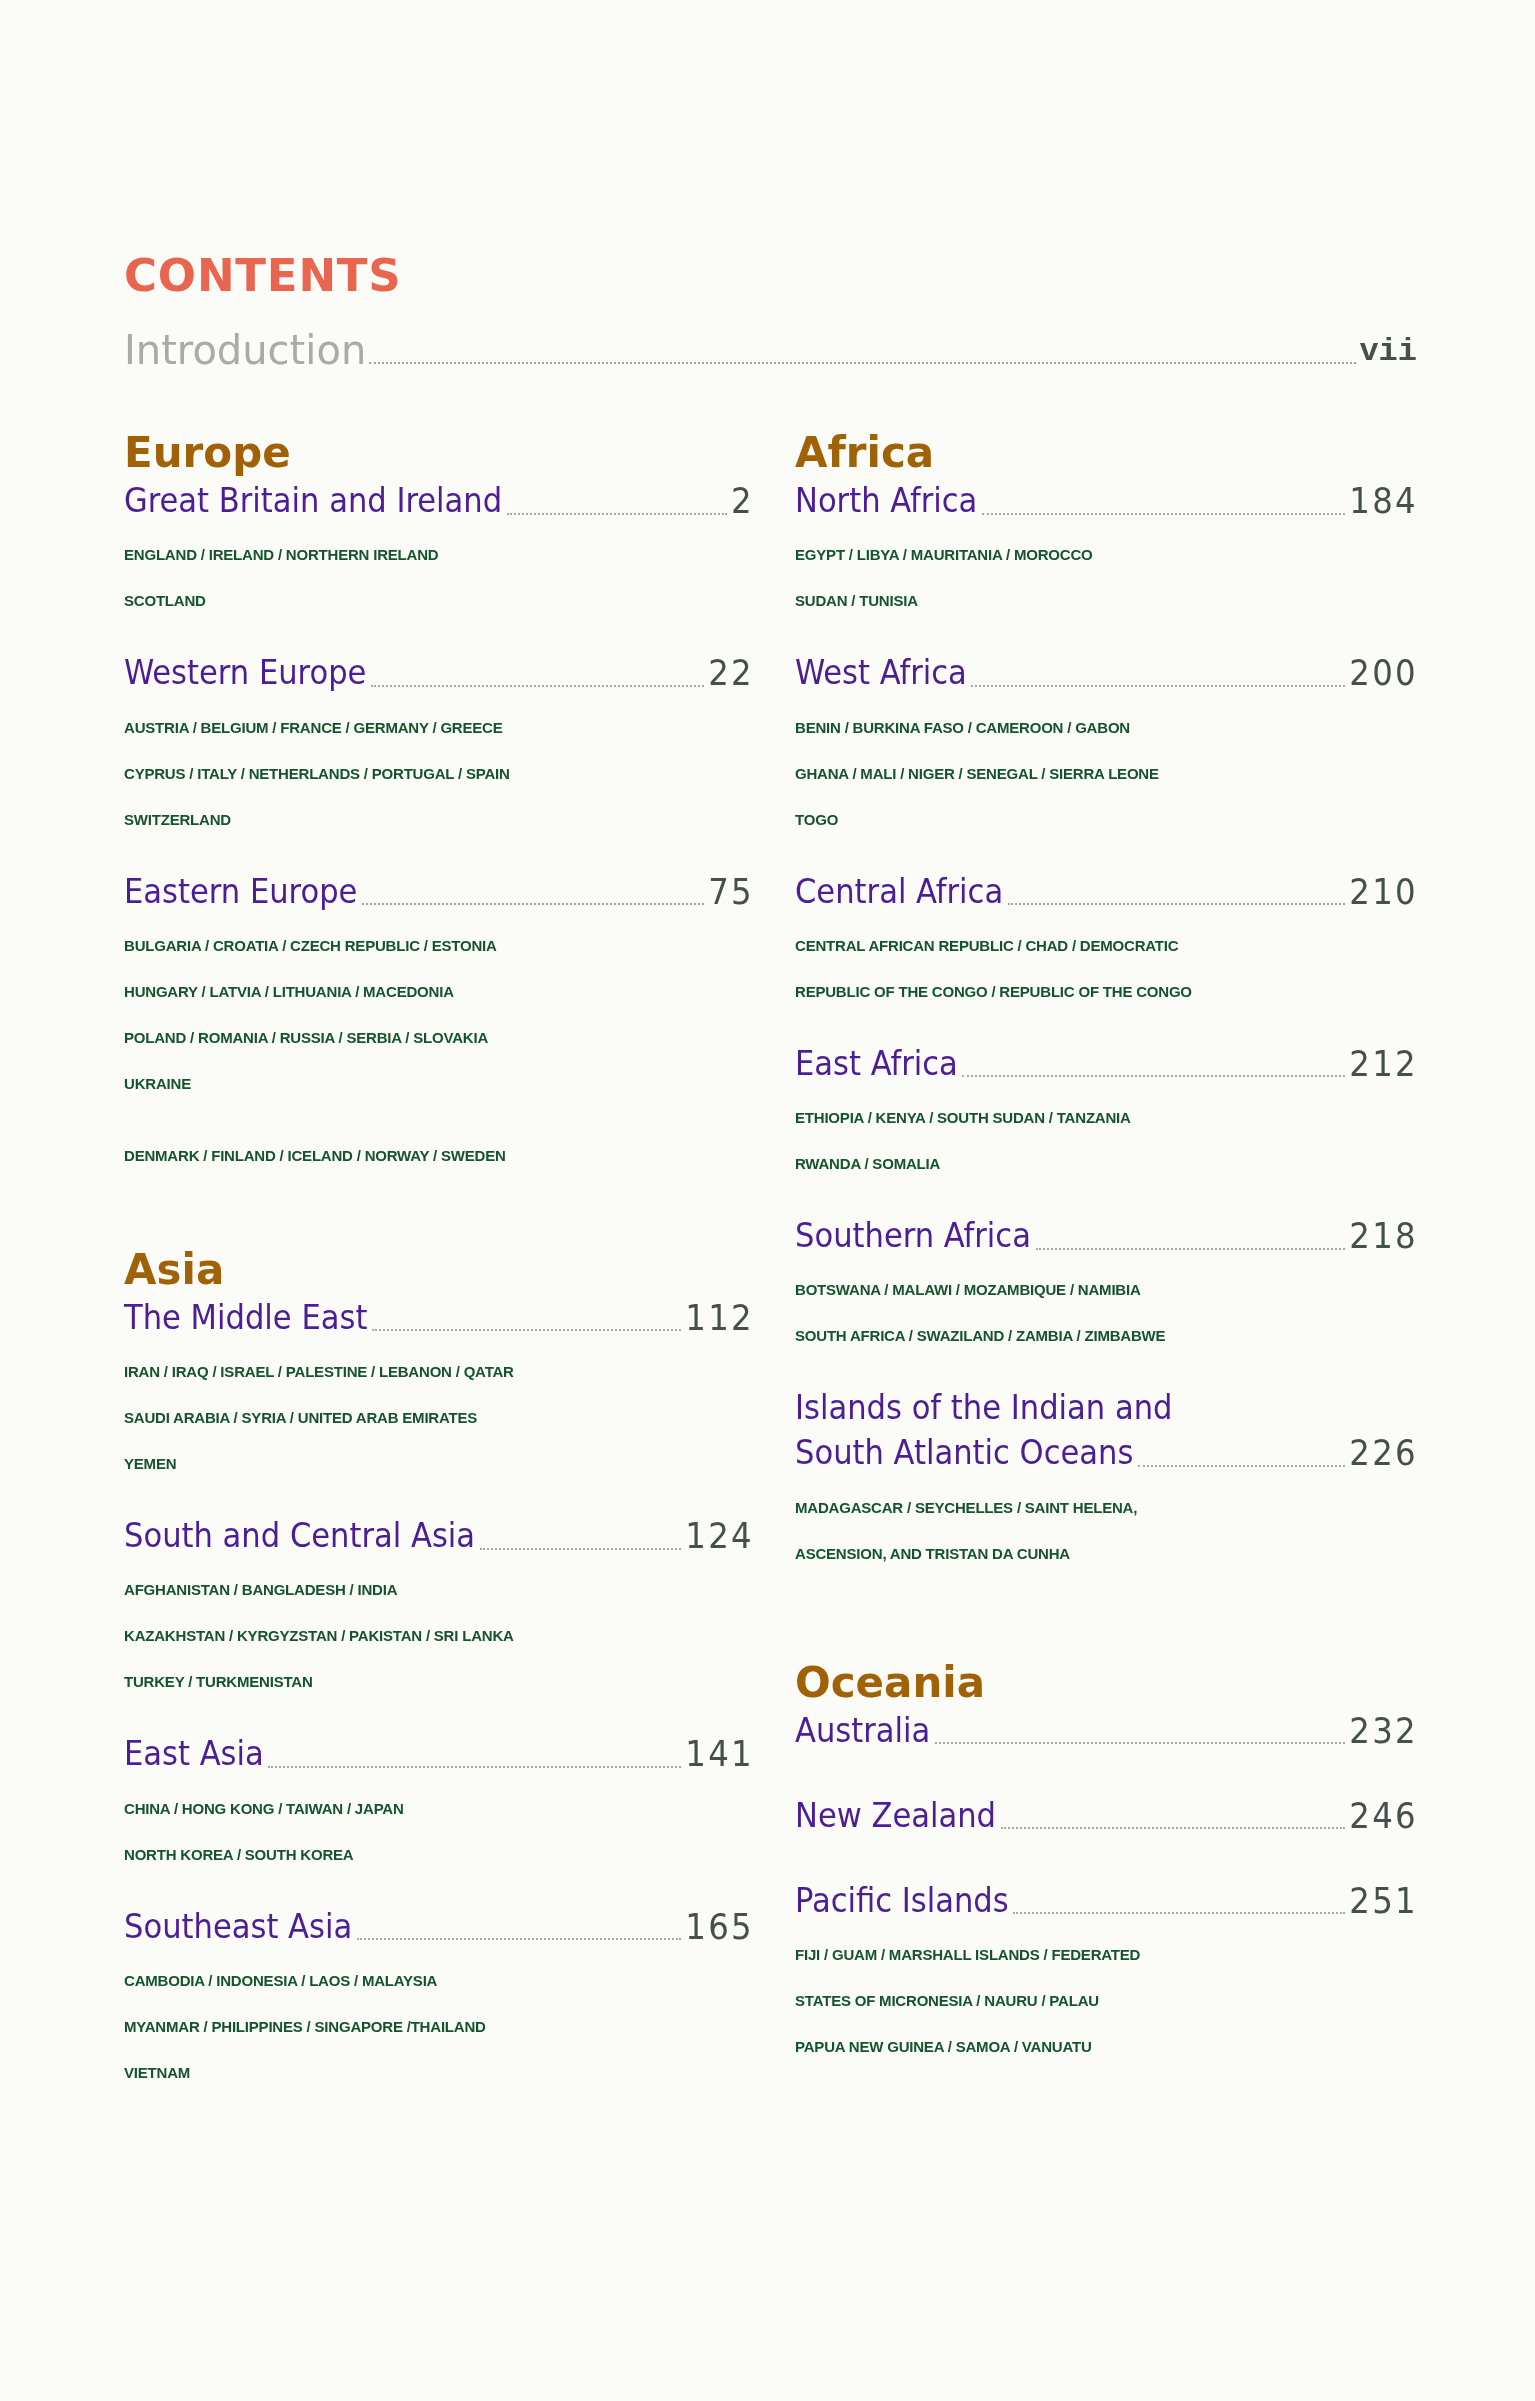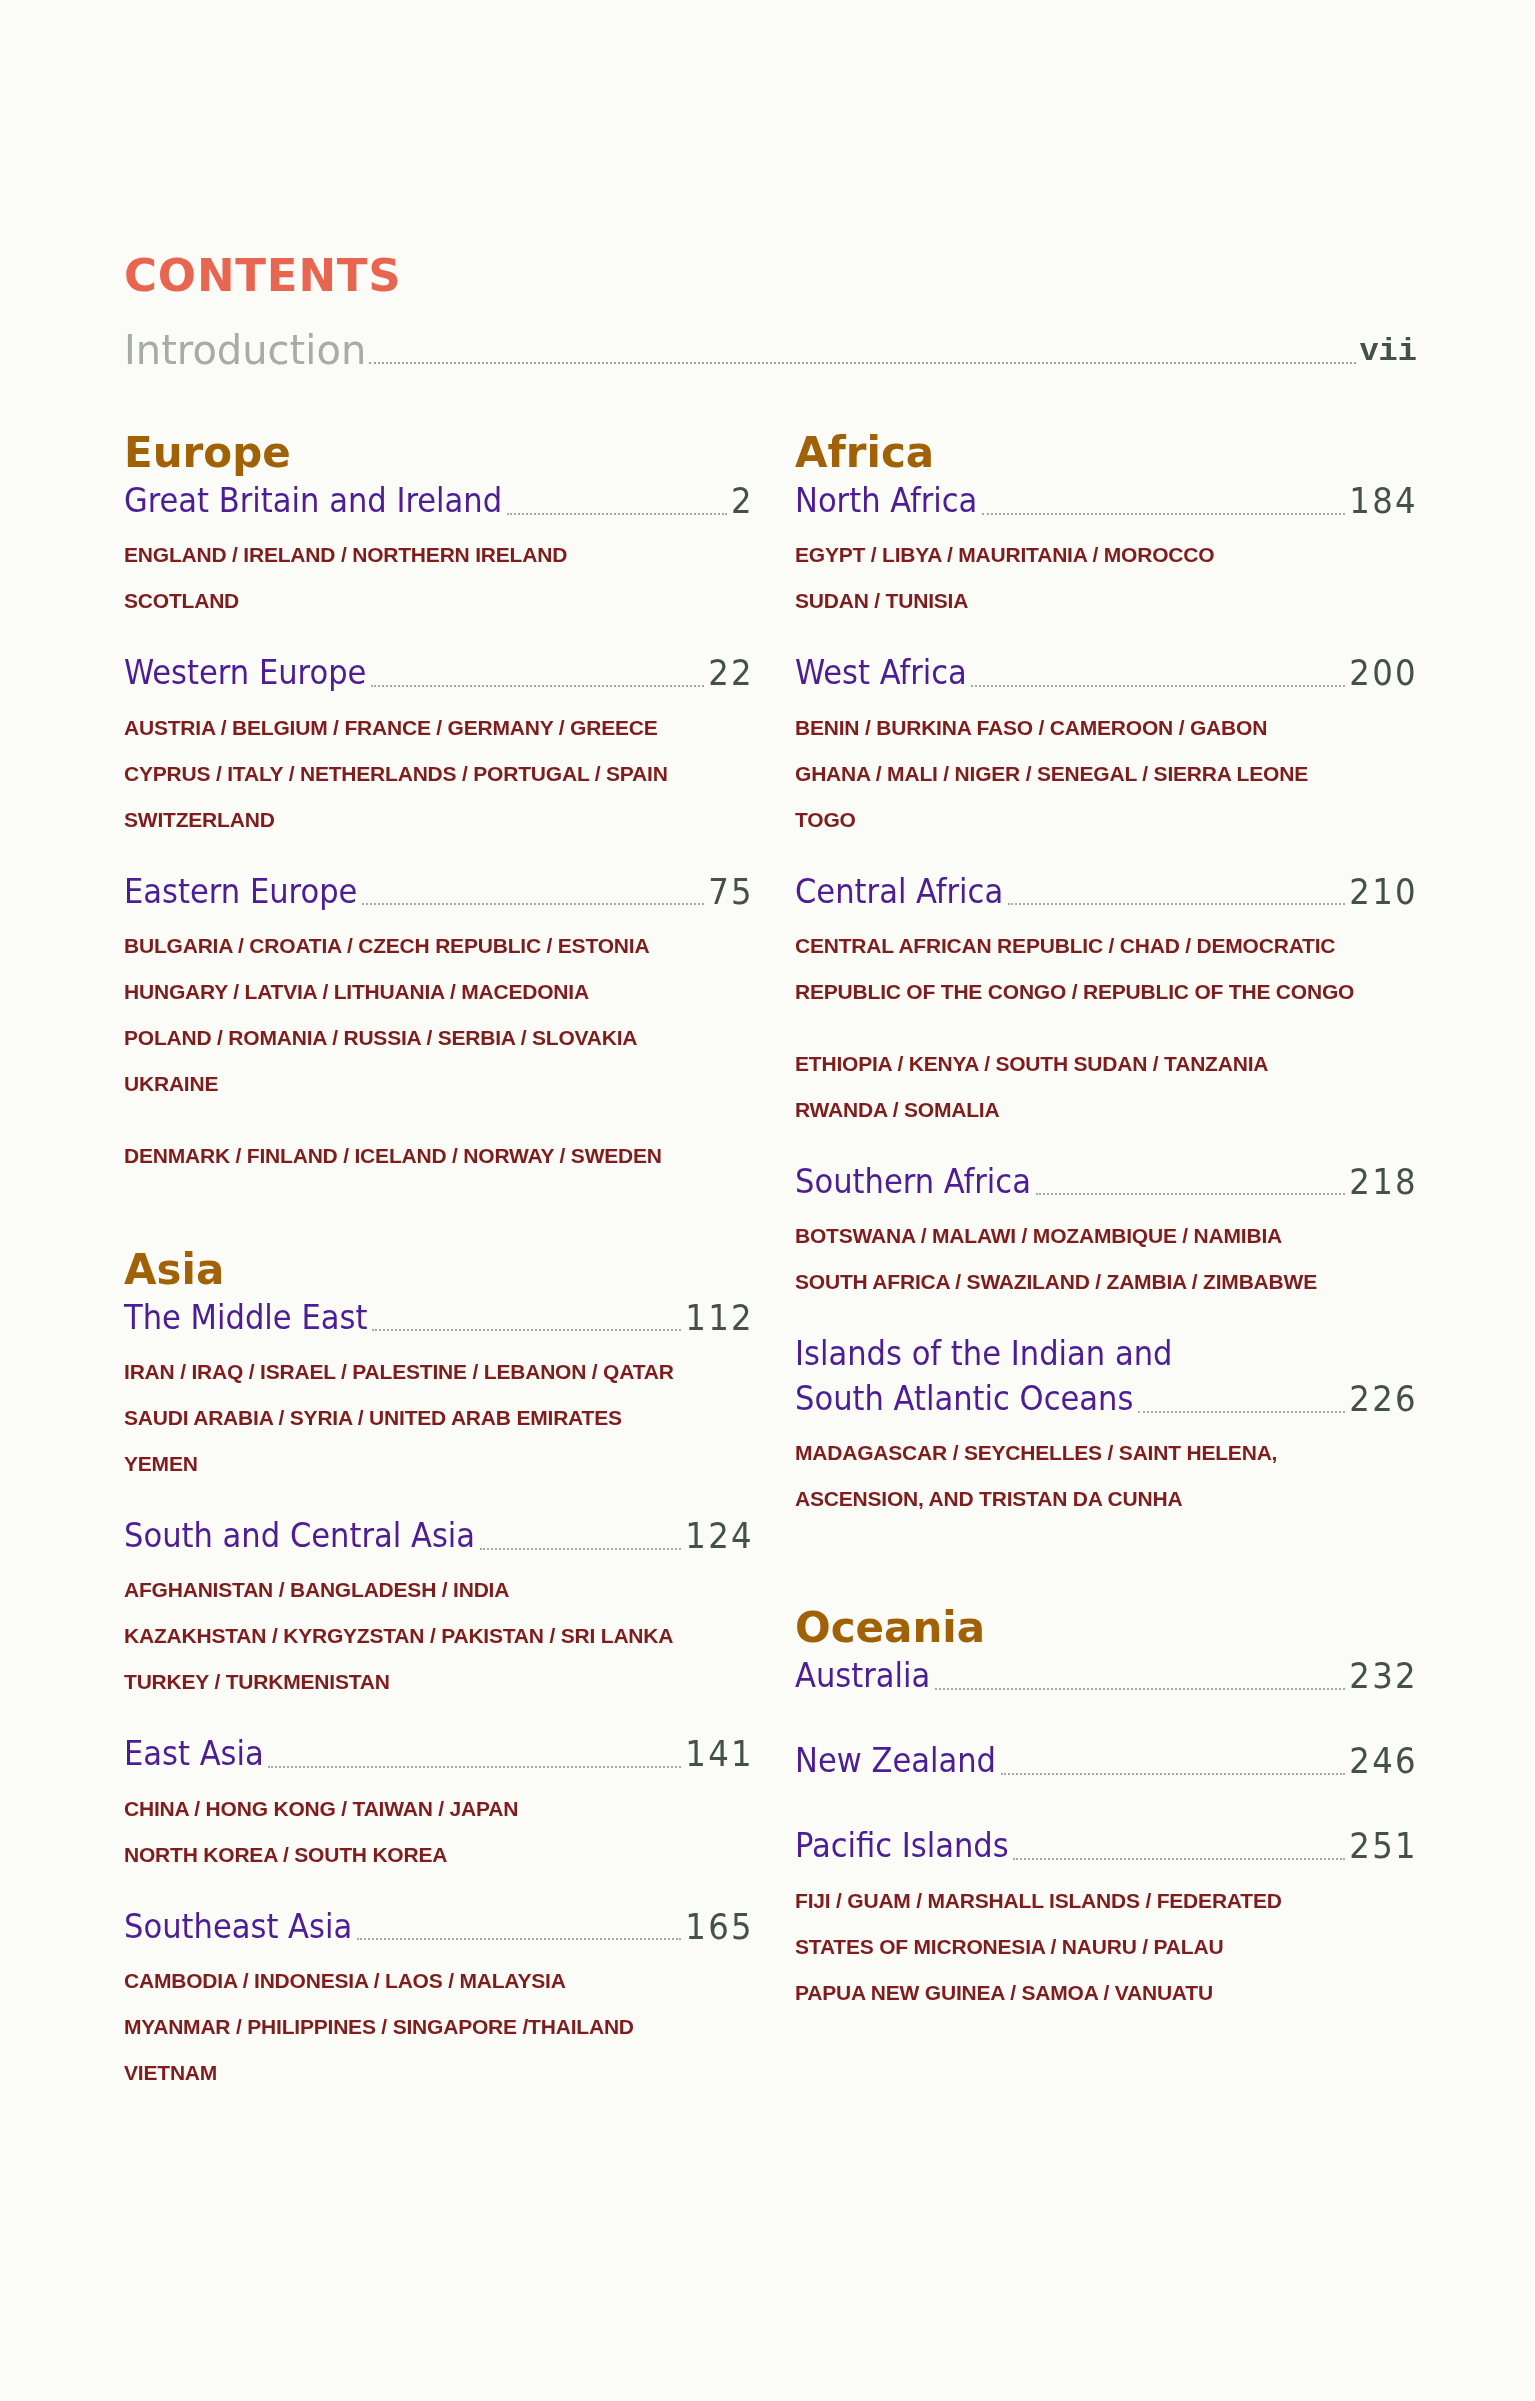--- a/index.html
+++ b/index.html
@@ -43,21 +43,21 @@
   }
   .sec-title.multi { white-space:normal; }
   .sec-dots {
     flex:1; height:0; border-bottom:2.3px dotted #a6a9a7; margin:0 4.6px 8.5px 4.6px;
   }
   .sec-page {
     font-size:36px; color:#44504c; line-height:45px; letter-spacing:2.3px;
     font-family:"DejaVu Sans Condensed","DejaVu Sans", sans-serif;
   }
   .countries {
-    font-size:21px; font-weight:bold; color:#7f1d1d; line-height:46px;
+    font-size:15px; font-weight:bold; color:#14532d; line-height:46px;
     margin-top:9.3px; letter-spacing:-0.2px;
   }
   .countries div { white-space:nowrap; }
 </style>
 </head>
 <body>
 
 <div class="contents-title">CONTENTS</div>
 
 <div class="intro-row">
@@ -209,20 +209,25 @@
         <span class="sec-dots"></span>
         <span class="sec-page">210</span>
       </div>
       <div class="countries">
         <div>CENTRAL AFRICAN REPUBLIC / CHAD / DEMOCRATIC</div>
         <div>REPUBLIC OF THE CONGO / REPUBLIC OF THE CONGO</div>
       </div>
     </div>
 
     <div class="section" style="margin-top:26px;">
+      <div class="sec-row">
+        <span class="sec-title">East Africa</span>
+        <span class="sec-dots"></span>
+        <span class="sec-page">212</span>
+      </div>
       <div class="countries">
         <div>ETHIOPIA / KENYA / SOUTH SUDAN  / TANZANIA</div>
         <div>RWANDA / SOMALIA</div>
       </div>
     </div>
 
     <div class="section" style="margin-top:26px;">
       <div class="sec-row">
         <span class="sec-title">Southern Africa</span>
         <span class="sec-dots"></span>

